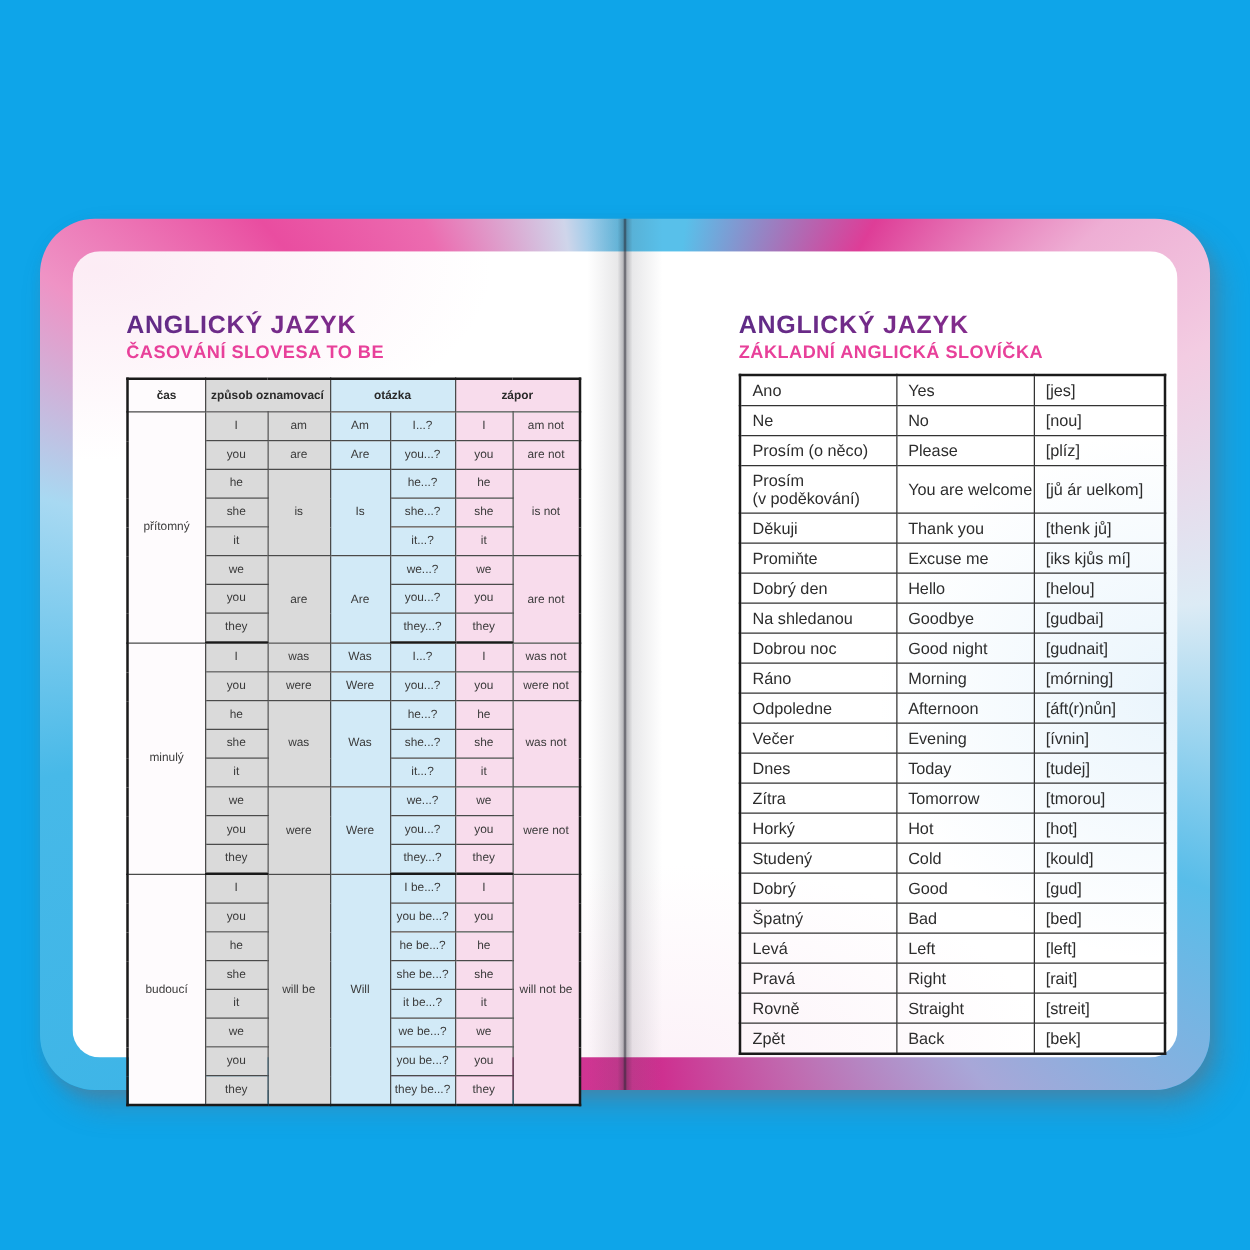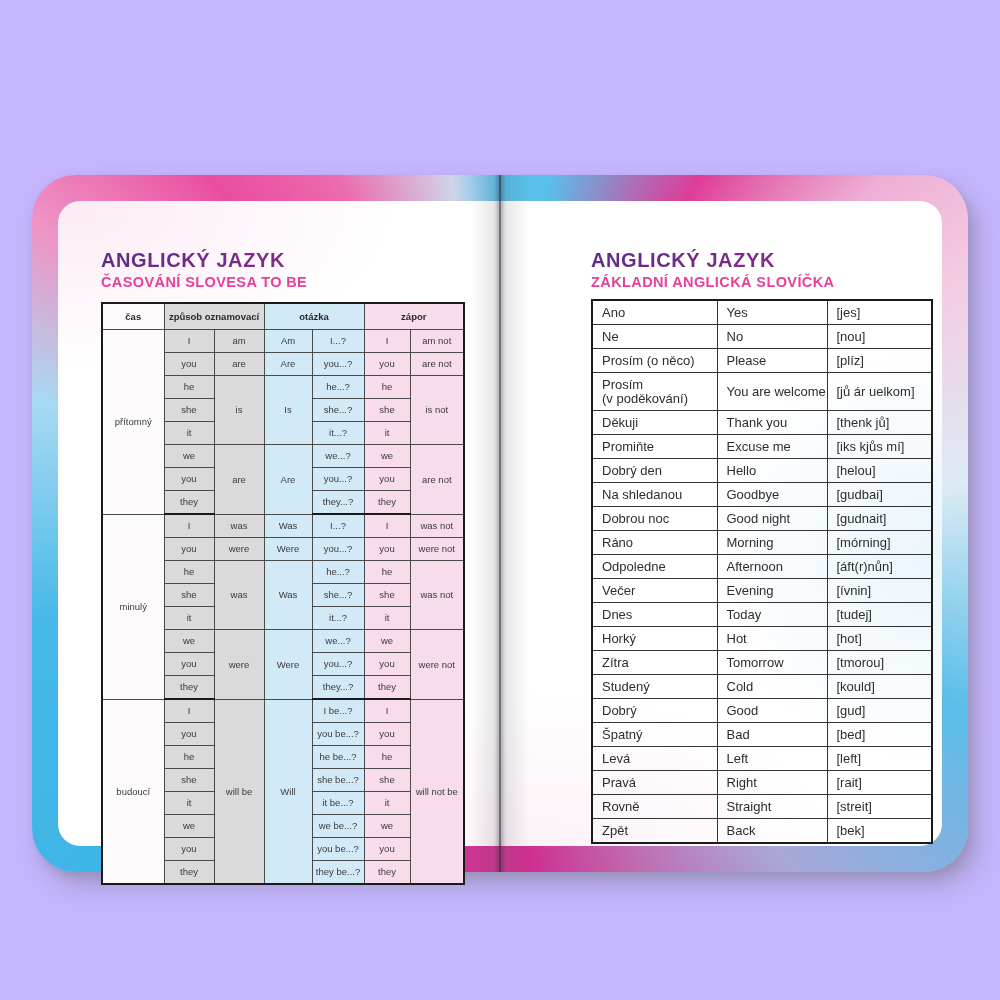--- a/index.html
+++ b/index.html
@@ -1,16 +1,16 @@
 <!DOCTYPE html>
 <html><head>
 <meta charset="utf-8">
 <style>
   html,body{margin:0;padding:0;background:#ffffff;}
-  .canvas{position:relative;width:1000px;height:1000px;background:#c4b5fd;overflow:hidden;
+  .canvas{position:relative;width:1000px;height:1000px;background:#0ea5e9;overflow:hidden;
           font-family:"Liberation Sans",sans-serif;}
   
   .book{position:absolute;left:32px;top:175px;width:936px;height:697px;border-radius:44px;
         background:conic-gradient(from 0deg at 50% 50%,
           #58c0ea 8deg,
           #de3d97 30deg,
           #eeaed4 48deg,
           #f3cce2 62deg,
           #dcebf5 85deg,
           #58bde9 112deg,
@@ -320,28 +320,28 @@
                 <td>Večer</td>
                 <td>Evening</td>
                 <td>[ívnin]</td>
               </tr>
               <tr>
                 <td>Dnes</td>
                 <td>Today</td>
                 <td>[tudej]</td>
               </tr>
               <tr>
+                <td>Zítra</td>
+                <td>Tomorrow</td>
+                <td>[tmorou]</td>
+              </tr>
+              <tr>
                 <td>Horký</td>
                 <td>Hot</td>
                 <td>[hot]</td>
-              </tr>
-              <tr>
-                <td>Zítra</td>
-                <td>Tomorrow</td>
-                <td>[tmorou]</td>
               </tr>
               <tr>
                 <td>Studený</td>
                 <td>Cold</td>
                 <td>[kould]</td>
               </tr>
               <tr>
                 <td>Dobrý</td>
                 <td>Good</td>
                 <td>[gud]</td>

